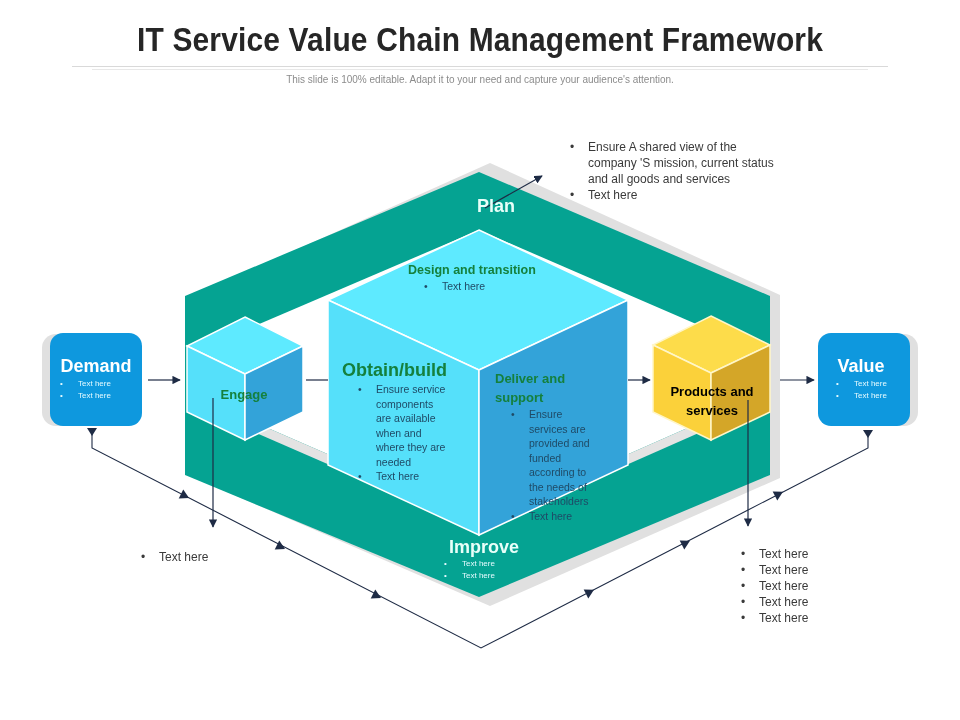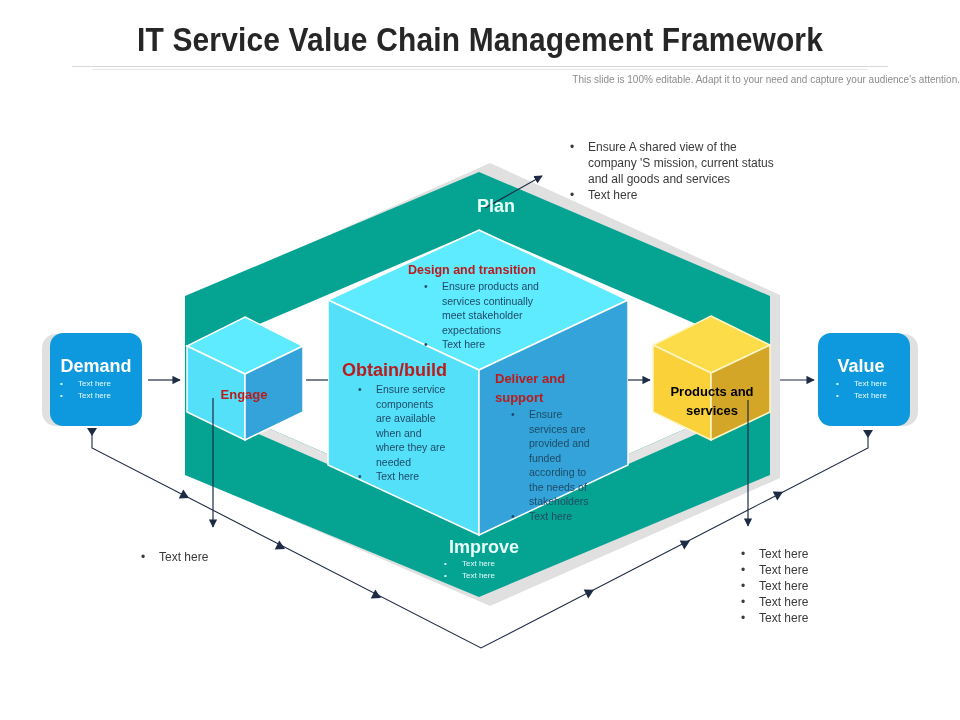--- a/index.html
+++ b/index.html
@@ -1,27 +1,27 @@
 <!DOCTYPE html>
 <html><head>
 <meta charset="utf-8">
 <style>
   html, body { margin: 0; padding: 0; background: #ffffff; }
   body { width: 960px; height: 720px; position: relative; overflow: hidden; font-family: "Liberation Sans", sans-serif; color: #333; }
   .title { position: absolute; left: 0; top: 20px; width: 960px; text-align: center; font-family: "Liberation Sans", sans-serif; font-weight: bold; font-size: 34px; color: #262626; letter-spacing: 0.2px; transform: scaleX(0.88); transform-origin: center; }
   .rule1 { position: absolute; left: 72px; top: 66px; width: 816px; height: 1px; background: #d9d9d9; }
   .rule2 { position: absolute; left: 92px; top: 69px; width: 776px; height: 1px; background: #e8e8e8; }
-  .subtitle { position: absolute; left: 0; top: 74px; width: 960px; text-align: right; font-size: 10px; color: #8c8c8c; }
+  .subtitle { position: absolute; left: 0; top: 74px; width: 960px; text-align: center; font-size: 10px; color: #8c8c8c; }
   svg.diagram { position: absolute; left: 0; top: 0; }
   .txt { position: absolute; font-family: "Liberation Sans", sans-serif; }
   .bullets { list-style: none; margin: 12px; padding: 0; }
   .bullets li { position: relative; padding-left: 22px; }
   .bullets li::before { content: "•"; position: absolute; left: 4px; top: 0; }
   .note { font-size: 12px; line-height: 16px; color: #3a3a3a; }
-  .cube-head { font-weight: bold; color: #b91c1c; }
+  .cube-head { font-weight: bold; color: #15803d; }
   .cube-body { font-size: 10.5px; line-height: 14.5px; color: #1f4a66; }
   .small-white { font-size: 8px; line-height: 12px; color: #e6fbff; }
   .small-white li { padding-left: 20px; }
   .small-white li::before { left: 2px; }
   .box-title { font-weight: bold; font-size: 18px; color: #ffffff; text-align: center; }
   .band-label { font-weight: bold; font-size: 18px; color: #e8fff9; text-align: center; }
 </style>
 </head>
 <body>
 
@@ -97,21 +97,20 @@
 <div class="txt band-label" style="left:457px; top:196px; width:78px;">Plan</div>
 
 <ul class="txt bullets note" style="left:554px; top:127px; width:210px;">
   <li>Ensure A shared view of the company 'S mission, current status and all goods and services</li>
   <li>Text here</li>
 </ul>
 
 <div class="txt" style="left:408px; top:263px; width:160px;">
   <div class="cube-head" style="font-size:12.5px;">Design and transition</div>
   <ul class="bullets cube-body" style="margin-top:2px;">
-    <li>Ensure products and services continually  meet stakeholder expectations</li>
     <li>Text here</li>
   </ul>
 </div>
 
 <div class="txt" style="left:342px; top:360px; width:120px;">
   <div class="cube-head" style="font-size:18px;">Obtain/build</div>
   <ul class="bullets cube-body" style="margin-top:1px;">
     <li>Ensure service components are available  when and where they are needed</li>
     <li>Text here</li>
   </ul>

